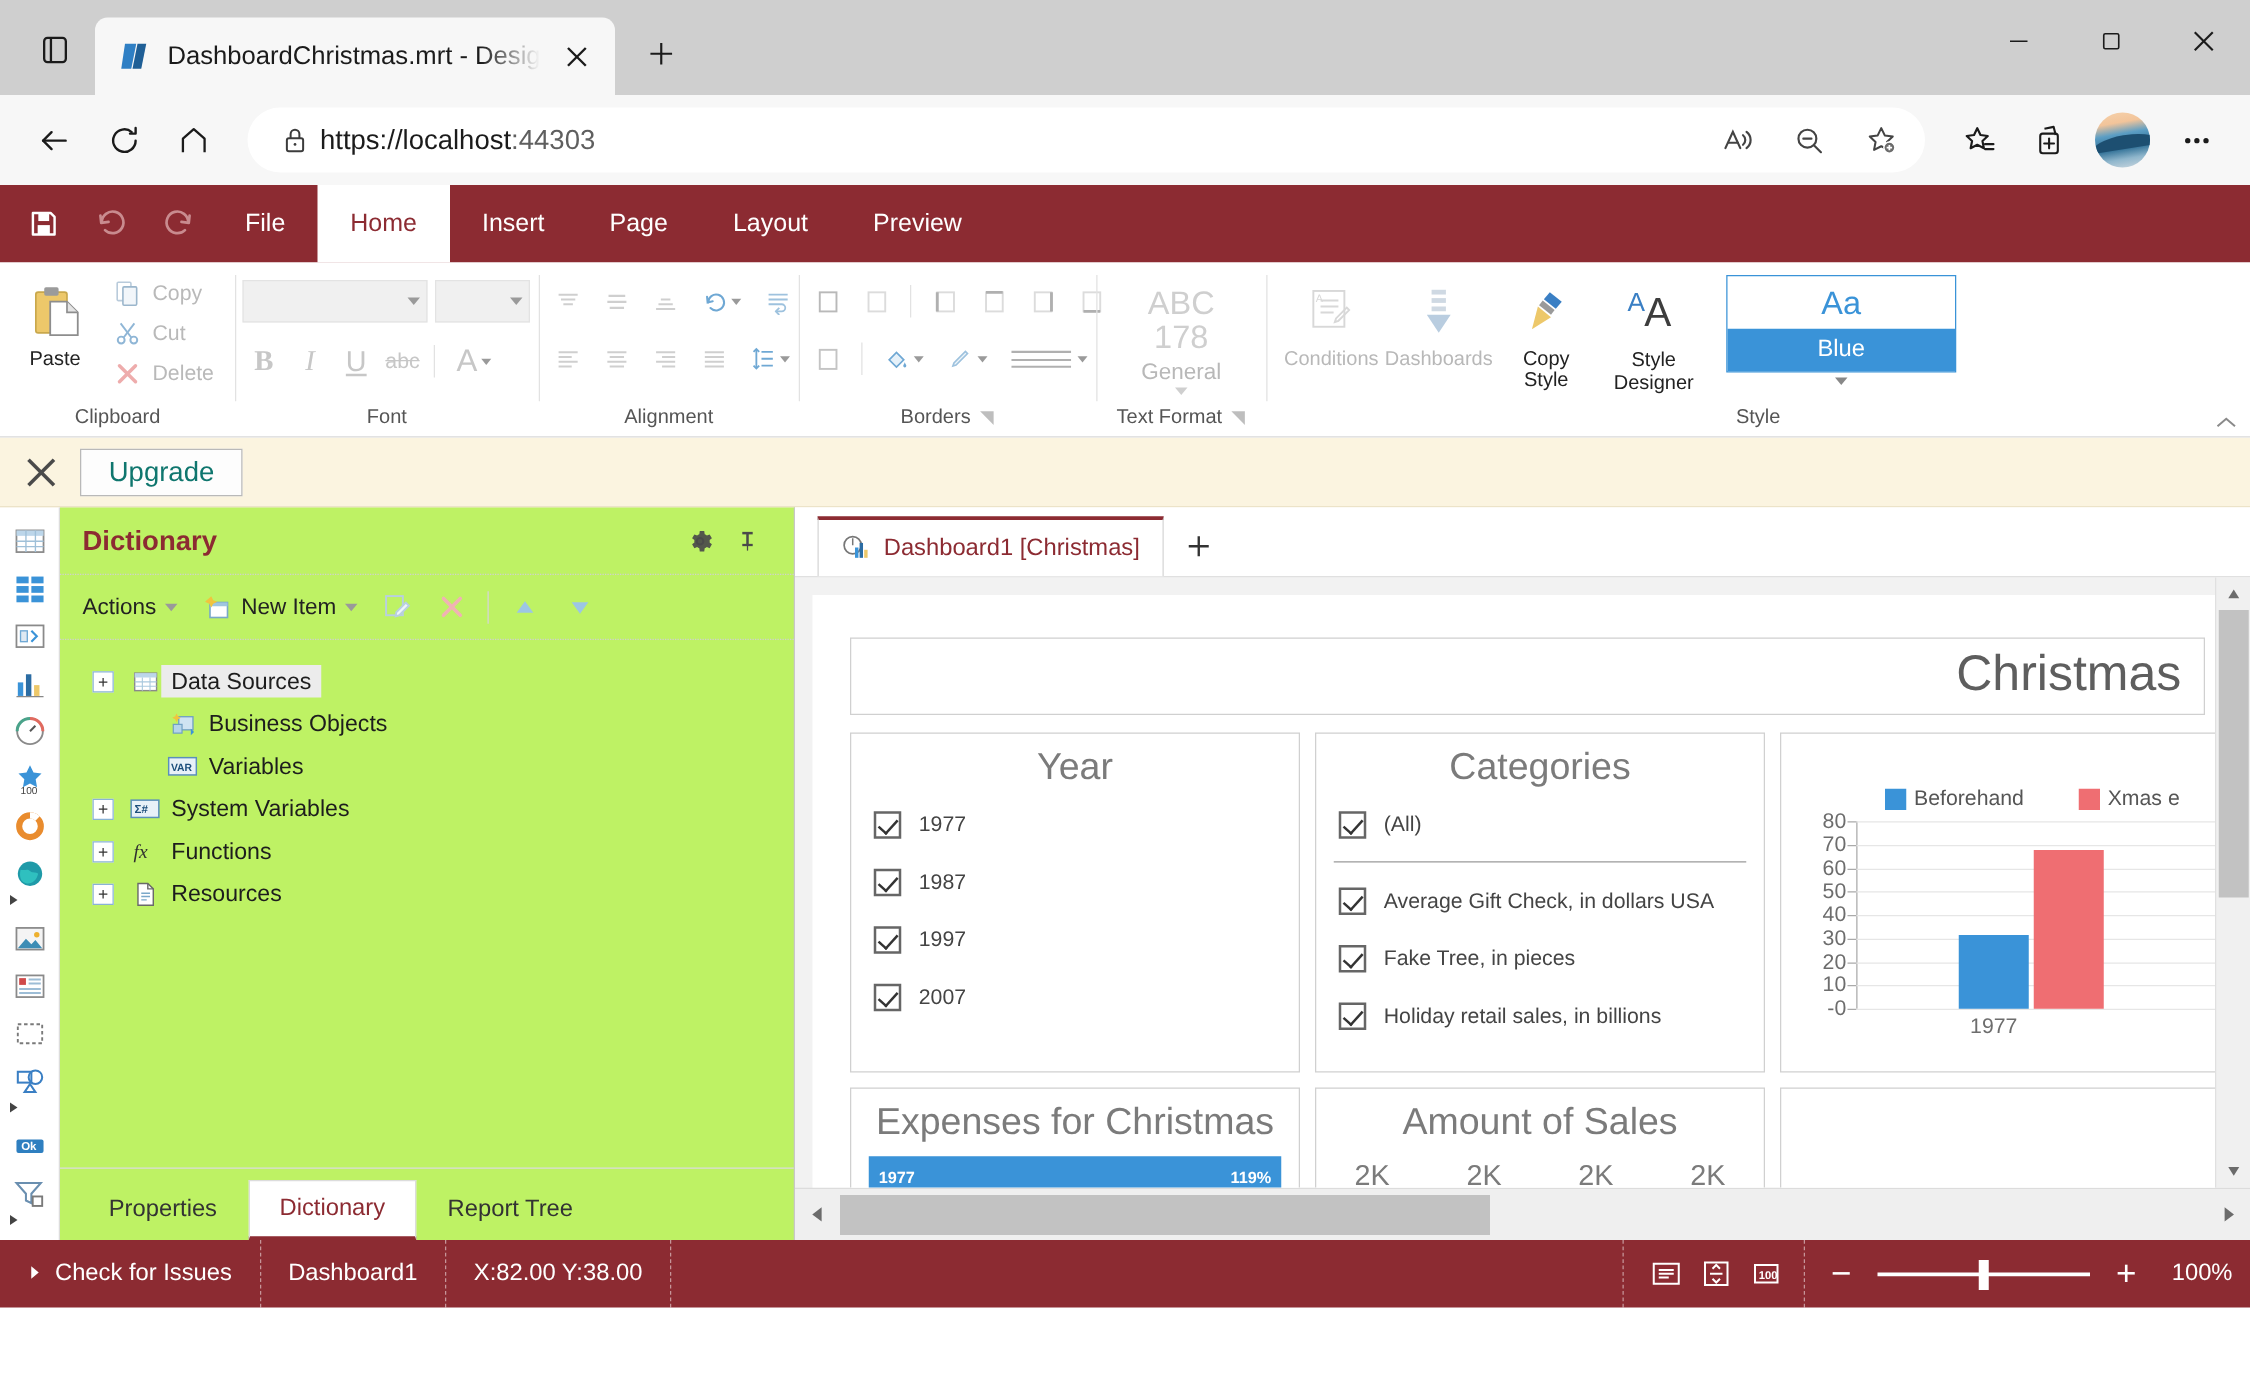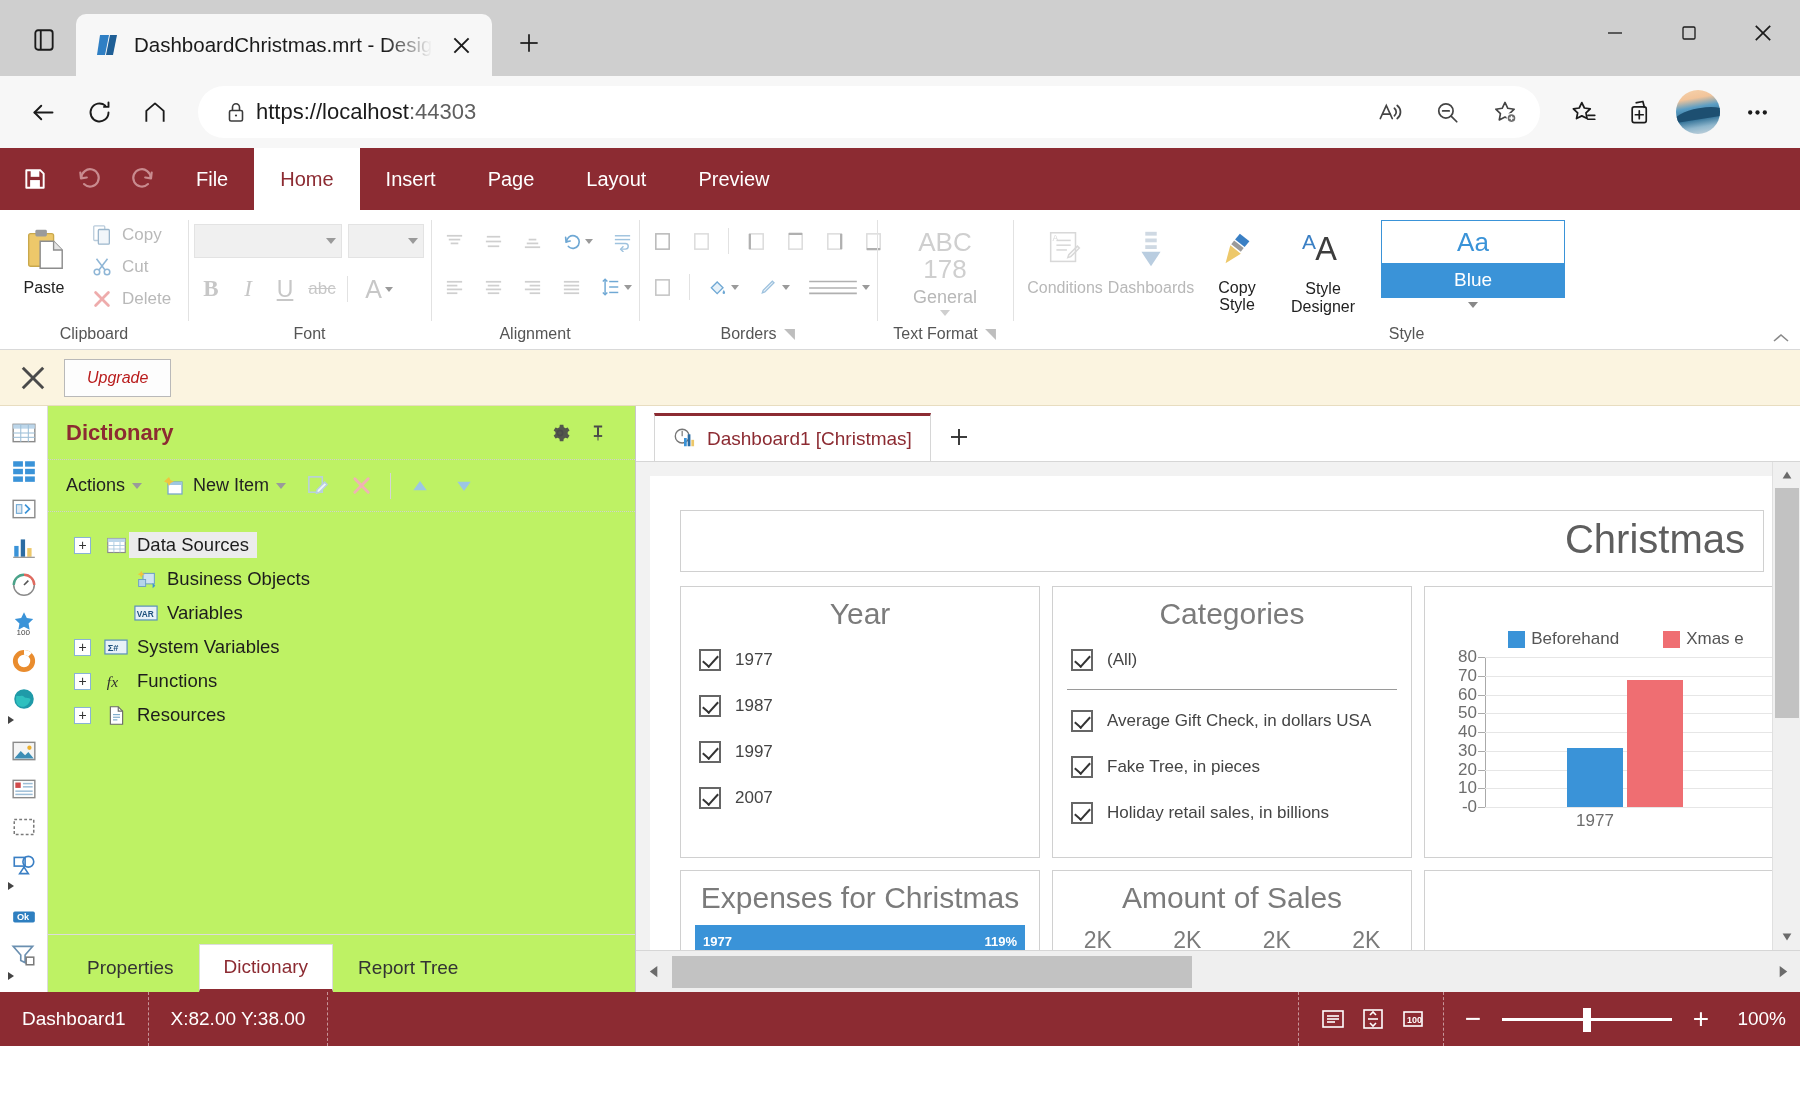--- a/index.html
+++ b/index.html
@@ -123,21 +123,21 @@
     display:flex;align-items:center;justify-content:center;}
   .ribbon-collapse{position:absolute;right:10px;bottom:6px;cursor:pointer;}
 
   
   .trialbar{height:56px;background:#fbf4e0;border-bottom:1px solid #e8ddc0;
     display:flex;align-items:center;padding:0 16px;gap:14px;}
   .trial-close{width:34px;height:34px;display:flex;align-items:center;justify-content:center;
     cursor:pointer;color:#555;font-size:22px;}
   .trial-text{flex:1;font-size:17px;color:#3b3b3b;}
   .upgrade-btn{height:38px;padding:0 22px;border:1px solid #b9b9b9;background:#fdfdfd;
-    font-size:16px;color:#b91c1c;display:flex;align-items:center;cursor:pointer;margin-right:6px;font-style:italic;}
+    font-size:22px;color:#0f766e;display:flex;align-items:center;cursor:pointer;margin-right:6px;}
 
   
   .main{display:flex;height:586px;}
   .leftrail{width:48px;background:#ffffff;border-right:1px solid #dcdcdc;
     display:flex;flex-direction:column;align-items:center;padding-top:8px;gap:0;}
   .rail-item{width:48px;height:38px;display:flex;align-items:center;justify-content:center;
     cursor:pointer;position:relative;}
   .rail-item svg{width:26px;height:26px;}
   .rail-arrow{position:absolute;bottom:-6px;left:8px;width:0;height:0;
     border-top:4px solid transparent;border-bottom:4px solid transparent;border-left:6px solid #444;}
@@ -1168,20 +1168,28 @@
       <div class="hs-arrow">
         <svg viewBox="0 0 16 16" width="15" height="15">
             <path d="M5 2v12l8-6z" fill="#6b6b6b"></path>
           </svg>
       </div>
     </div>
   </div>
 </div>
 
 <div class="statusbar">
+  <div class="sb-item">
+    <span>
+      <svg viewBox="0 0 12 12" width="12" height="12">
+          <path d="M3 1l6 5-6 5z" fill="#fff"></path>
+        </svg>
+    </span>
+    <span>Check for Issues</span>
+  </div>
   <div class="sb-item plain">Dashboard1</div>
   <div class="sb-item plain">X:82.00 Y:38.00</div>
   <div class="sb-spacer"></div>
 
   <div class="sb-icon" style="margin-left:14px">
     <svg viewBox="0 0 26 26" width="26" height="26" fill="none" stroke="#fff" stroke-width="1.6">
       <rect x="3" y="5" width="20" height="16"></rect>
         <line x1="7" y1="10" x2="19" y2="10"></line>
         <line x1="7" y1="13" x2="19" y2="13"></line>
         <line x1="7" y1="16" x2="15" y2="16"></line>

